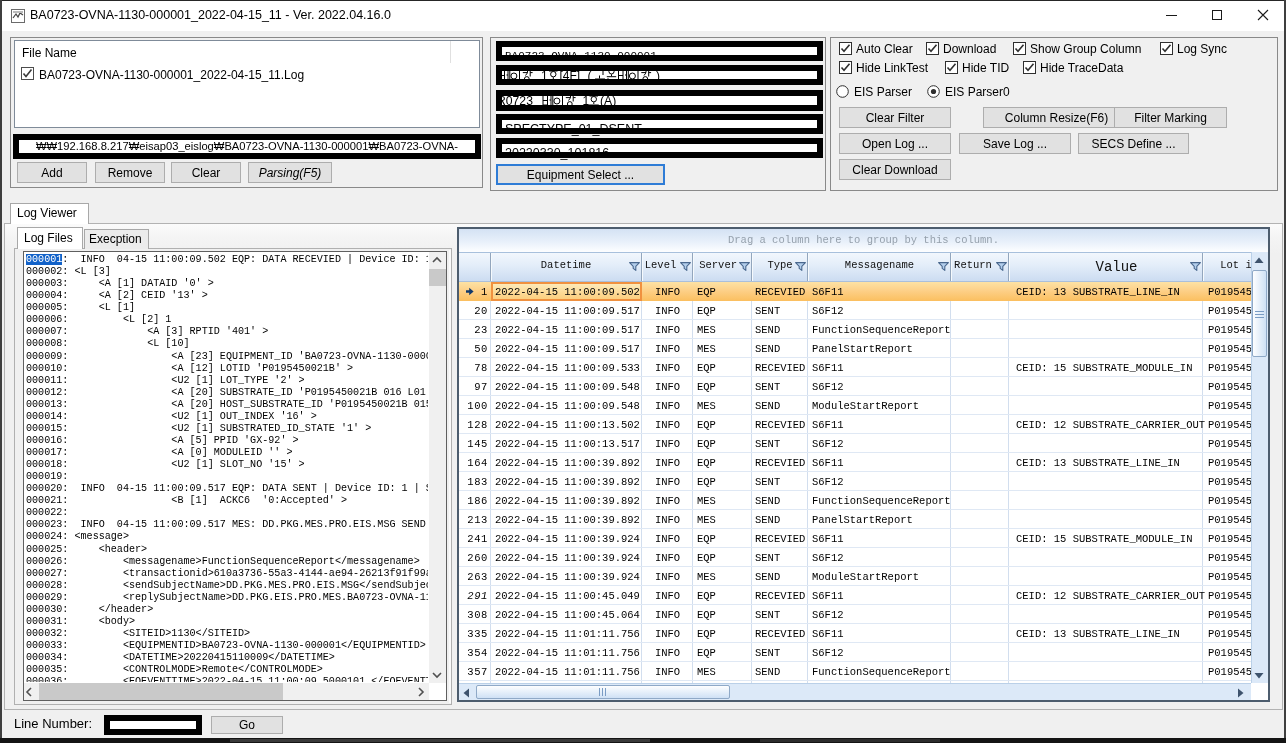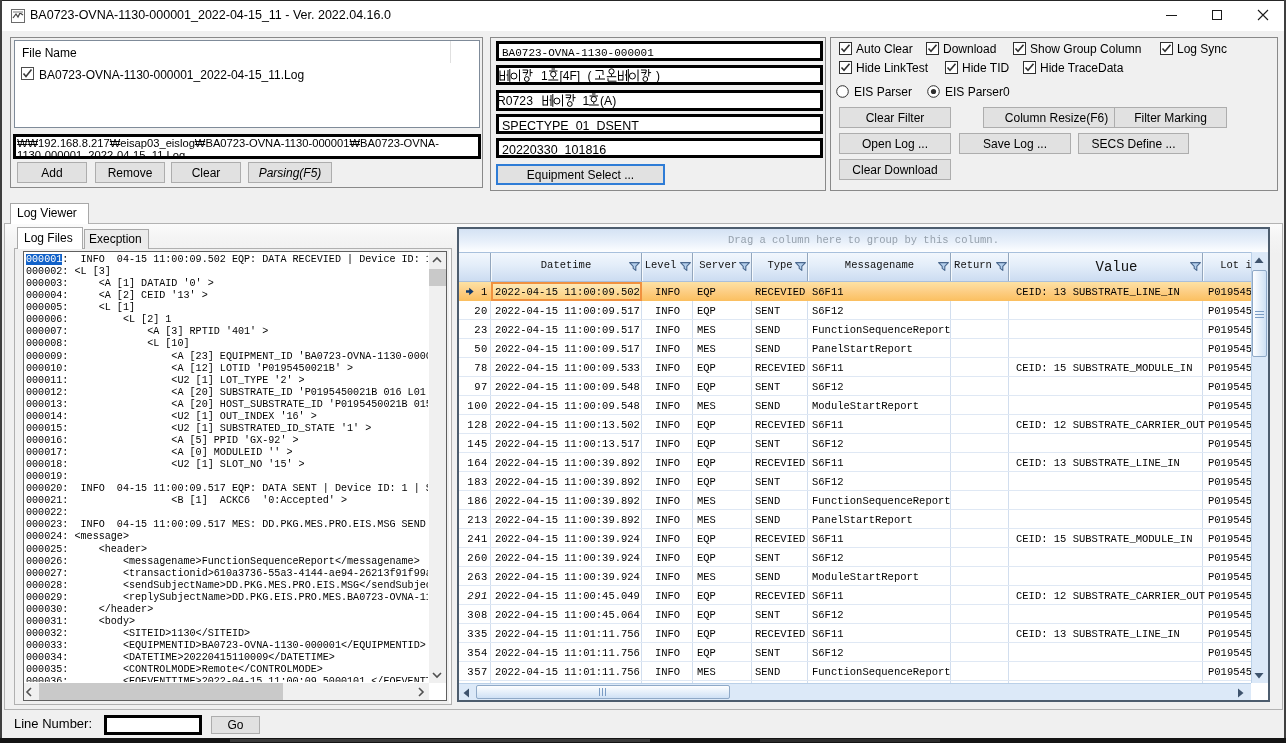--- a/index.html
+++ b/index.html
@@ -2,21 +2,21 @@
 <html><head><meta charset="utf-8">
 <style>
 * { margin:0; padding:0; box-sizing:border-box; }
 html,body { width:1286px; height:743px; overflow:hidden; }
 body { position:relative; background:#f0f0f0; font-family:"Liberation Sans",sans-serif; }
 .abs { position:absolute; }
 .mono { font-family:"Liberation Mono",monospace; }
 .panel { position:absolute; border:1px solid #898989; background:#f0f0f0; }
 .btn { position:absolute; background:#e1e1e1; border:1px solid #adadad; font-size:12px; color:#000;
        display:flex; align-items:center; justify-content:center; }
-.tbx { position:absolute; background:#fff; border:3px solid #000000; }
+.tbx { position:absolute; background:#fff; border:6px solid #000000; }
 .lbl { position:absolute; font-size:12px; color:#000; white-space:nowrap; }
 svg { display:block; }
 </style></head>
 <body>
 
 <div class="abs" style="left:0;top:0;width:1286px;height:31px;background:#fff;"></div>
 <div class="abs" style="left:0;top:0;width:1286px;height:1px;background:#262626;"></div>
 <div class="abs" style="left:0;top:0;width:2px;height:743px;background:#3f3f3f;"></div>
 <div class="abs" style="left:1284px;top:0;width:2px;height:743px;background:#3f3f3f;"></div>
 <div class="abs" style="left:0;top:738px;width:1286px;height:5px;background:#141414;"></div>
@@ -36,21 +36,21 @@
 <div class="panel" style="left:10px;top:37px;width:473px;height:151px;"></div>
 <div class="abs" style="left:14px;top:40px;width:466px;height:88px;background:#fff;border:1px solid #7f8b99;"></div>
 <div class="lbl" style="left:22px;top:46px;">File Name</div>
 <div class="abs" style="left:450px;top:41px;width:1px;height:22px;background:#e0e0e0;"></div>
 <svg class="abs" style="left:21px;top:67px;" width="13" height="13" viewBox="0 0 13 13">
 <rect x="0.5" y="0.5" width="12" height="12" fill="#fff" stroke="#4c4c4c"></rect>
 <path d="M2.5,6.5 L5,9.5 L10.5,2.5" fill="none" stroke="#3b3b3b" stroke-width="1.6"></path>
   </svg>
 <div class="lbl" style="left:39px;top:68px;">BA0723-OVNA-1130-000001_2022-04-15_11.Log</div>
 <div class="tbx" style="left:13px;top:134px;width:468px;height:25px;font-size:11.2px;line-height:12px;
-padding:0px 1px;color:#000;overflow:hidden;white-space:nowrap;">₩₩192.168.8.217₩eisap03_eislog₩BA0723-OVNA-1130-000001₩BA0723-OVNA-<br>1130-000001_2022-04-15_11.Log</div>
+padding:0px 1px;color:#000;overflow:hidden;white-space:nowrap;text-align:center;">₩₩192.168.8.217₩eisap03_eislog₩BA0723-OVNA-1130-000001₩BA0723-OVNA-<br>1130-000001_2022-04-15_11.Log</div>
 <div class="btn" style="left:17px;top:162px;width:70px;height:21px;">Add</div>
 <div class="btn" style="left:95px;top:162px;width:70px;height:21px;">Remove</div>
 <div class="btn" style="left:171px;top:162px;width:70px;height:21px;">Clear</div>
 <div class="btn" style="left:248px;top:162px;width:84px;height:21px;font-style:italic;">Parsing(F5)</div>
 <svg width="0" height="0" style="position:absolute">
 <defs>
 <g id="k-be" stroke="#000" stroke-width="1" fill="none">
   <path d="M1,2.5 V12.5 M5.5,2.5 V12.5 M1,7.5 H5.5 M1,12 H5.5 M7.5,7 H9 M9,2 V13 M10.8,1 V13.8"></path>
 </g>
 <g id="k-i" stroke="#000" stroke-width="1" fill="none">
@@ -474,12 +474,12 @@
 <div class="abs" style="left:476px;top:685px;width:254px;height:14px;background:linear-gradient(180deg,#fdfeff,#cfe1f5);border:1px solid #8fa9c7;border-radius:2px;"></div>
 <div class="abs" style="left:599px;top:688px;width:1px;height:8px;background:#7a9cc4;"></div>
 <div class="abs" style="left:602px;top:688px;width:1px;height:8px;background:#7a9cc4;"></div>
 <div class="abs" style="left:605px;top:688px;width:1px;height:8px;background:#7a9cc4;"></div>
 <svg class="abs" style="left:1234px;top:687px;" width="12" height="11" viewBox="0 0 12 11">
 <polygon points="4,1.5 9.5,6 4,10.5" fill="#3e536d"></polygon>
   </svg>
 <div class="abs" style="left:1251px;top:683px;width:17px;height:17px;background:#fff;"></div>
 <div class="lbl" style="left:14px;top:716px;font-size:13px;">Line Number:</div>
 <div class="tbx" style="left:104px;top:715px;width:98px;height:20px;"></div>
-<div class="btn" style="left:211px;top:716px;width:49px;height:18px;">Go</div>
+<div class="btn" style="left:211px;top:716px;width:72px;height:18px;">Go</div>
 </body></html>

